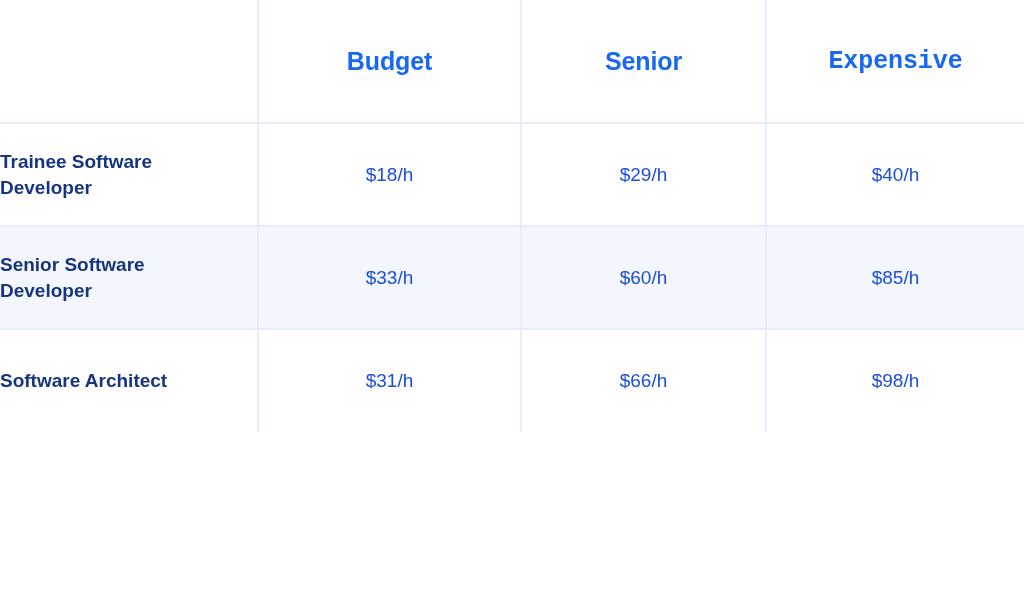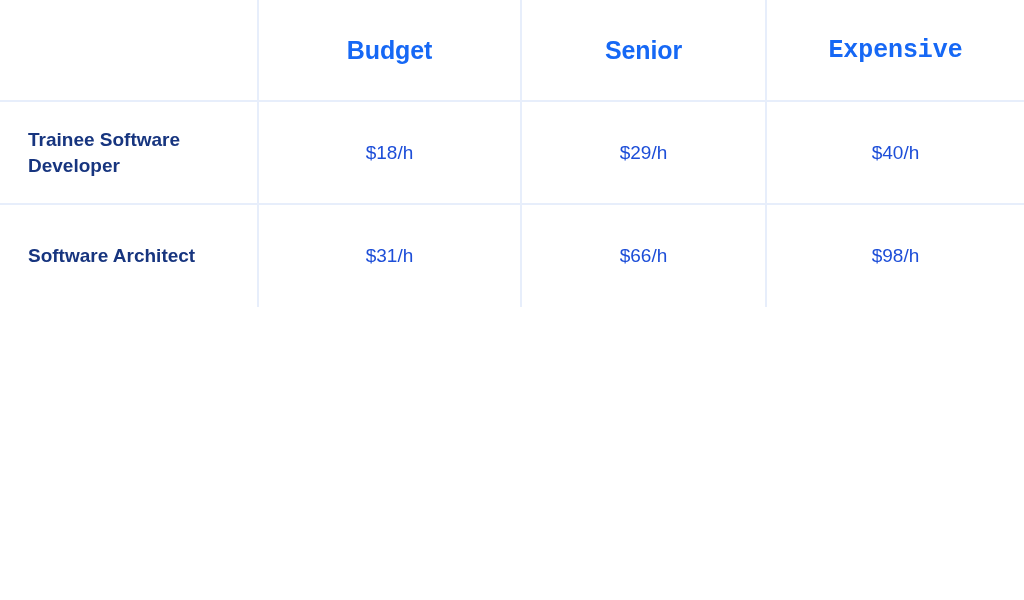--- a/index.html
+++ b/index.html
@@ -23,21 +23,21 @@
 
   
   col.c-role  { width: 258px; }
   col.c-col1  { width: 263px; }
   col.c-col2  { width: 245px; }
   col.c-col3  { width: 258px; }
 
   
   .rate-table thead th {
     height: 98px;
-    padding: 1px;
+    padding: 12px;
     vertical-align: middle;
     border-bottom: 2px solid #e7eefb;
     background: #ffffff;
     font-size: 25px;
     font-weight: bold;
     color: #1668f5;
     letter-spacing: -0.1px;
   }
   .rate-table thead th.role-head {
     border-right: 2px solid #e7eefb;
@@ -74,21 +74,20 @@
     padding: 0 18px 0 27px;
     font-size: 19px;
     font-weight: bold;
     line-height: 1.35;
     color: #17357f;
     text-align: left;
   }
   .role-cell .role-label {
     display: block;
     max-width: 205px;
-    padding-left: 28px;
   }
 
   .price-cell {
     text-align: center;
     font-size: 19px;
     font-weight: normal;
     color: #1d4ed8;
   }
 
   
@@ -120,20 +119,28 @@
       <td class="role-cell">
         <span class="role-label">Trainee Software Developer</span>
       </td>
       <td class="price-cell">$18/h</td>
       <td class="price-cell">$29/h</td>
       <td class="price-cell last">$40/h</td>
     </tr>
 
 
 
+    <tr class="alt">
+      <td class="role-cell">
+        <span class="role-label">Senior Software Developer</span>
+      </td>
+      <td class="price-cell">$33/h</td>
+      <td class="price-cell">$60/h</td>
+      <td class="price-cell last">$85/h</td>
+    </tr>
 
     <tr>
       <td class="role-cell">
         <span class="role-label">Software Architect</span>
       </td>
       <td class="price-cell">$31/h</td>
       <td class="price-cell">$66/h</td>
       <td class="price-cell last">$98/h</td>
     </tr>
 

